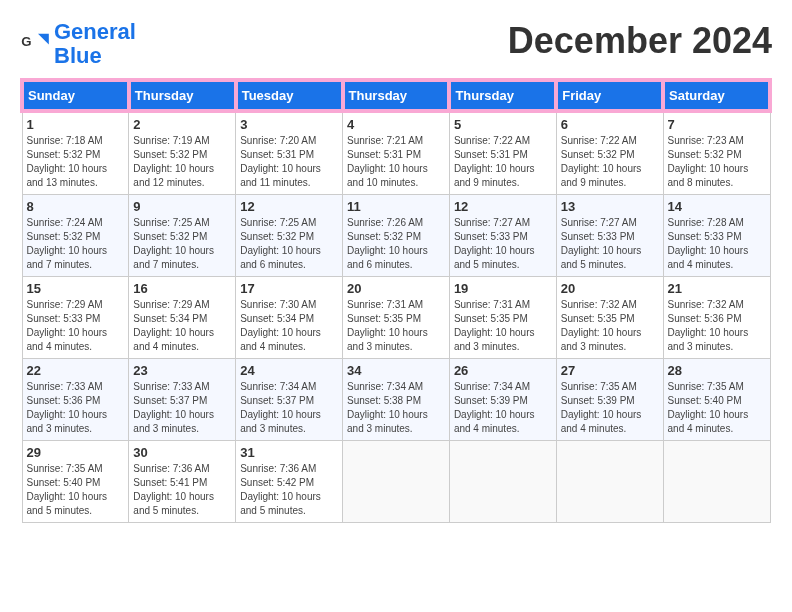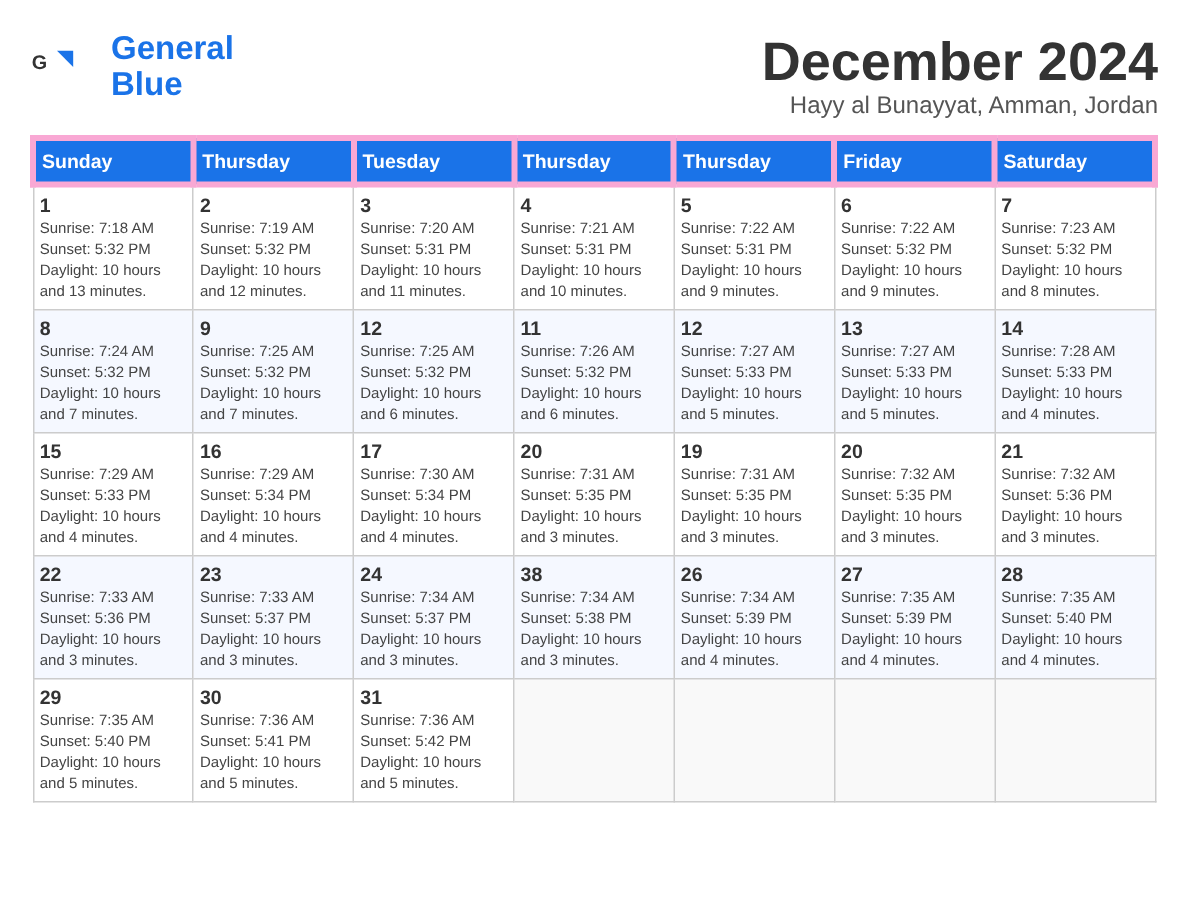--- a/index.html
+++ b/index.html
@@ -18,21 +18,20 @@
     }
     .logo {
       display: flex;
       align-items: center;
     }
     .logo-text {
       font-size: 22px;
       font-weight: bold;
       color: #333;
       line-height: 1.1;
-      margin-left: 20px;
     }
     .logo-text span {
       color: #1a73e8;
     }
     .logo-icon {
       width: 30px;
       height: 30px;
       margin-right: 4px;
     }
     .title-block {
@@ -98,21 +97,20 @@
       <text x="2" y="28" font-size="22" font-weight="bold" fill="#333">G</text>
       <polygon points="30,8 48,8 48,26" fill="#1a73e8"></polygon>
     </svg>
     <div class="logo-text">
       <div><span>General</span></div>
       <div style="color:#1a73e8">Blue</div>
     </div>
   </div>
   <div class="title-block">
     <div class="cal-title">December 2024</div>
-    <div class="cal-subtitle">Hayy al Bunayyat, Amman, Jordan</div>
   </div>
 </div>
 
 <table class="calendar">
   <thead>
     <tr>
     <th>Sunday</th>
         <th>Thursday</th>
         <th>Tuesday</th>
         <th>Thursday</th>
@@ -315,21 +313,21 @@
       </td>
         <td>
         <div class="day-num">24</div>
         <div class="day-info">
           Sunrise: 7:34 AM<br>
           Sunset: 5:37 PM<br>
           Daylight: 10 hours and 3 minutes.
         </div>
       </td>
         <td>
-        <div class="day-num">38</div>
+        <div class="day-num">34</div>
         <div class="day-info">
           Sunrise: 7:34 AM<br>
           Sunset: 5:38 PM<br>
           Daylight: 10 hours and 3 minutes.
         </div>
       </td>
         <td>
         <div class="day-num">26</div>
         <div class="day-info">
           Sunrise: 7:34 AM<br>

